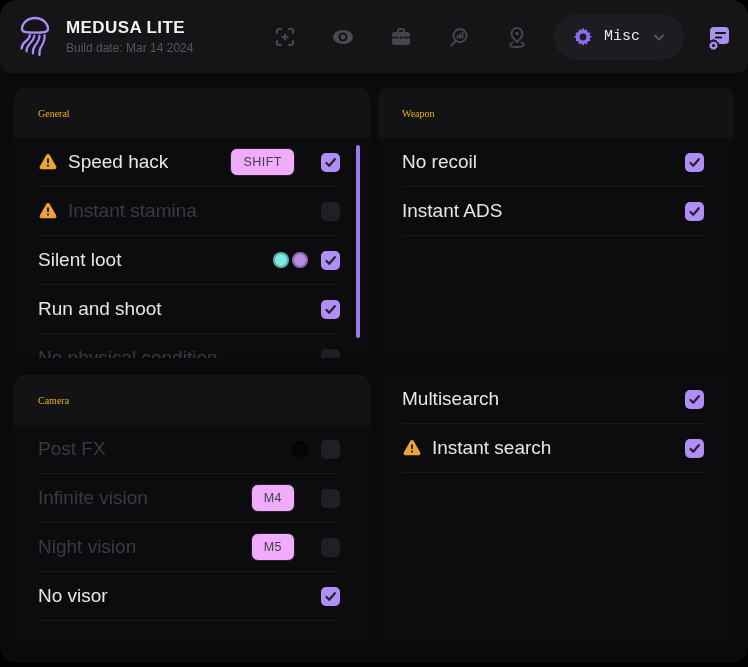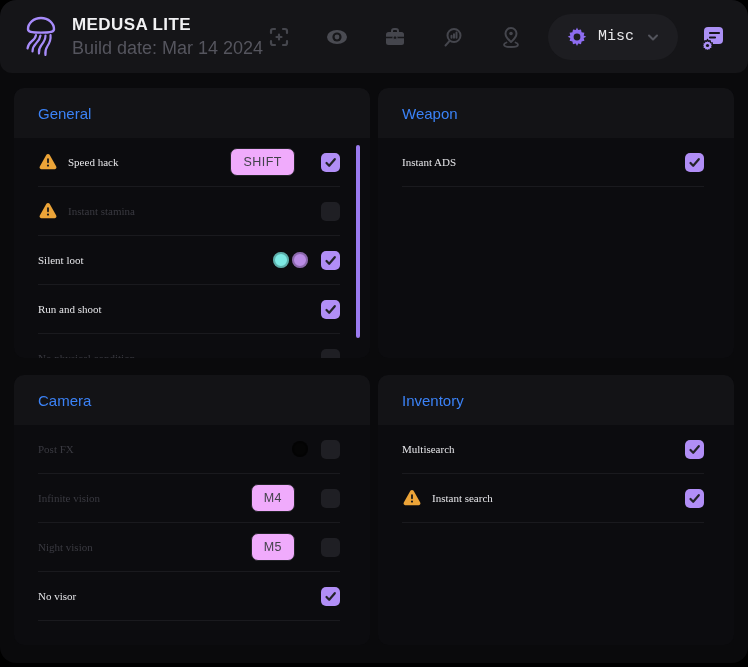--- a/index.html
+++ b/index.html
@@ -8,26 +8,26 @@
     -webkit-font-smoothing:antialiased;
     width:748px;height:667px;overflow:hidden;
   }
   .window{
     position:relative;width:748px;height:663px;
     background:#0a0a0c;border-radius:16px;overflow:hidden;
   }
   
   .header{
     height:73px;background:#151518;border-radius:16px 16px 12px 12px;
-    display:flex;align-items:center;padding:0 20px;box-sizing:border-box;
+    display:flex;align-items:center;padding:0 14px;box-sizing:border-box;
   }
   .logo{width:42px;height:52px;display:flex;align-items:center;justify-content:center;flex:0 0 auto;}
   .title-block{margin-left:10px;line-height:1.25;}
   .app-title{color:#f1f1f3;font-size:17px;font-weight:700;letter-spacing:.4px;}
-  .app-subtitle{color:#55555e;font-size:18px;margin-top:2px;}
+  .app-subtitle{color:#55555e;font-size:12px;margin-top:2px;}
   .header-icons{margin-left:auto;display:flex;align-items:center;gap:32px;}
   .hicon{width:26px;height:26px;display:flex;align-items:center;justify-content:center;cursor:pointer;}
   .misc-button{
     margin-left:24px;height:46px;padding:0 18px;border-radius:23px;
     background:#1d1d21;display:flex;align-items:center;gap:10px;cursor:pointer;font-family:Liberation Mono, monospace;
   }
   .misc-label{color:#e9e9ec;font-size:15px;}
   .misc-chevron{display:flex;margin-left:2px;}
   .layers-button{margin-left:20px;width:30px;height:30px;display:flex;align-items:center;justify-content:center;cursor:pointer;}
   
@@ -36,28 +36,28 @@
     gap:17px 8px;padding:15px 14px 0 14px;
   }
   .panel{
     height:270px;border-radius:10px;overflow:hidden;position:relative;
     background:#0c0c0f;display:flex;flex-direction:column;
   }
   .panel-header{
     flex:0 0 50px;background:#131316;display:flex;align-items:center;
     padding:0 24px;box-sizing:border-box;
   }
-  .panel-title{color:#3b82f6;font-size:15px;}
+  .panel-title{color:#eab308;font-size:10px;font-family:Liberation Serif, serif;}
   .panel-body{flex:1;position:relative;overflow:hidden;}
   .rows{padding:0 30px 0 24px;}
   .row{
     height:48px;display:flex;align-items:center;gap:10px;
     border-bottom:1px solid #1a1a1e;cursor:pointer;
   }
-  .row-label{color:#e6e6e9;font-size:11px;font-family:Liberation Serif, serif;}
+  .row-label{color:#e6e6e9;font-size:19px;}
   .row.disabled .row-label{color:#3a3a41;}
   .row-spacer{flex:1;}
   .warn-icon{display:flex;flex:0 0 auto;}
   .keybind{
     color:#42424a;font-size:12.5px;letter-spacing:.5px;
     border:1px solid #232328;background:#f0abfc;border-radius:7px;
     padding:6px 12px;margin-right:16px;
   }
   .dots{display:flex;align-items:center;gap:3px;margin-right:3px;}
   .dot{
@@ -245,20 +245,31 @@
       <div class="scrollbar"></div>
     </div>
   </section>
 
   <section class="panel">
     <header class="panel-header">
       <span class="panel-title">Weapon</span>
     </header>
     <div class="panel-body">
       <div class="rows">
+  <div class="row">
+
+    <span class="row-label">No recoil</span>
+    <span class="row-spacer"></span>
+
+    <span class="checkbox checked">
+      <svg width="13" height="13" viewBox="0 0 13 13" fill="none" stroke="#232328" stroke-width="2.2" stroke-linecap="round" stroke-linejoin="round">
+        <path d="M2.5 7 L5.2 9.8 L10.8 3.2"></path>
+      </svg>
+    </span>
+  </div>
 
 
   <div class="row">
 
     <span class="row-label">Instant ADS</span>
     <span class="row-spacer"></span>
 
     <span class="checkbox checked">
       <svg width="13" height="13" viewBox="0 0 13 13" fill="none" stroke="#232328" stroke-width="2.2" stroke-linecap="round" stroke-linejoin="round">
         <path d="M2.5 7 L5.2 9.8 L10.8 3.2"></path>
@@ -321,23 +332,20 @@
         <path d="M2.5 7 L5.2 9.8 L10.8 3.2"></path>
       </svg>
     </span>
   </div>
 </div>
 
     </div>
   </section>
 
   <section class="panel">
-    <header class="panel-header">
-      <span class="panel-title">Inventory</span>
-    </header>
     <div class="panel-body">
       <div class="rows">
   <div class="row">
 
     <span class="row-label">Multisearch</span>
     <span class="row-spacer"></span>
 
     <span class="checkbox checked">
       <svg width="13" height="13" viewBox="0 0 13 13" fill="none" stroke="#232328" stroke-width="2.2" stroke-linecap="round" stroke-linejoin="round">
         <path d="M2.5 7 L5.2 9.8 L10.8 3.2"></path>

